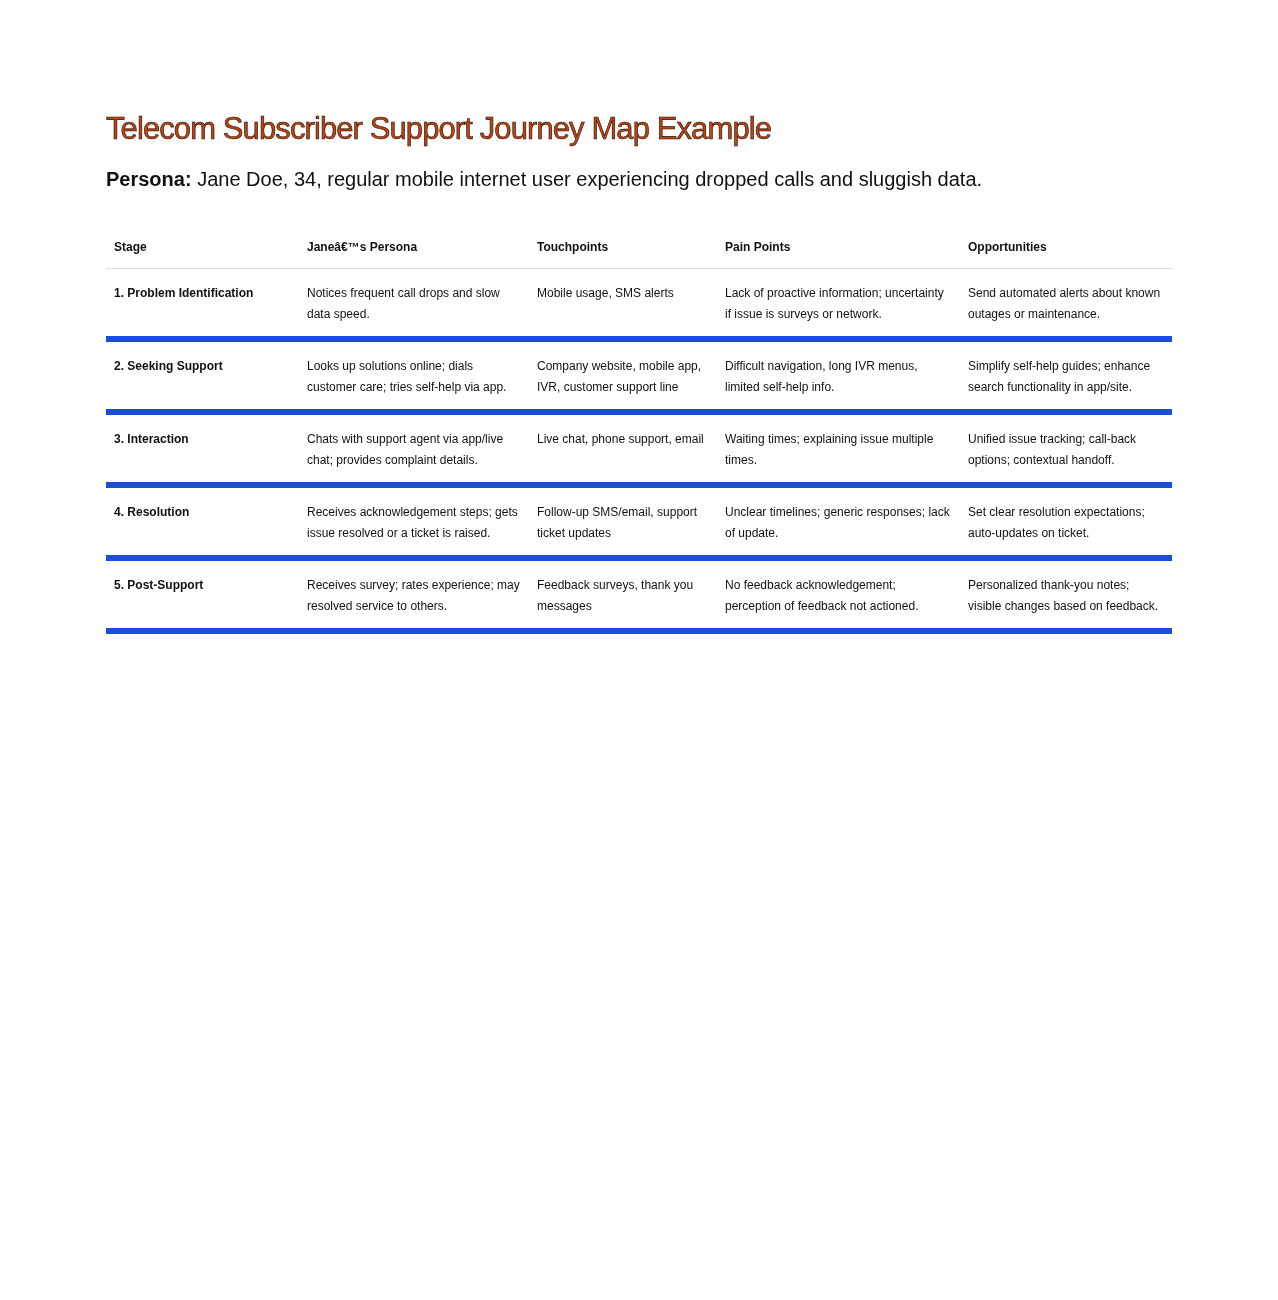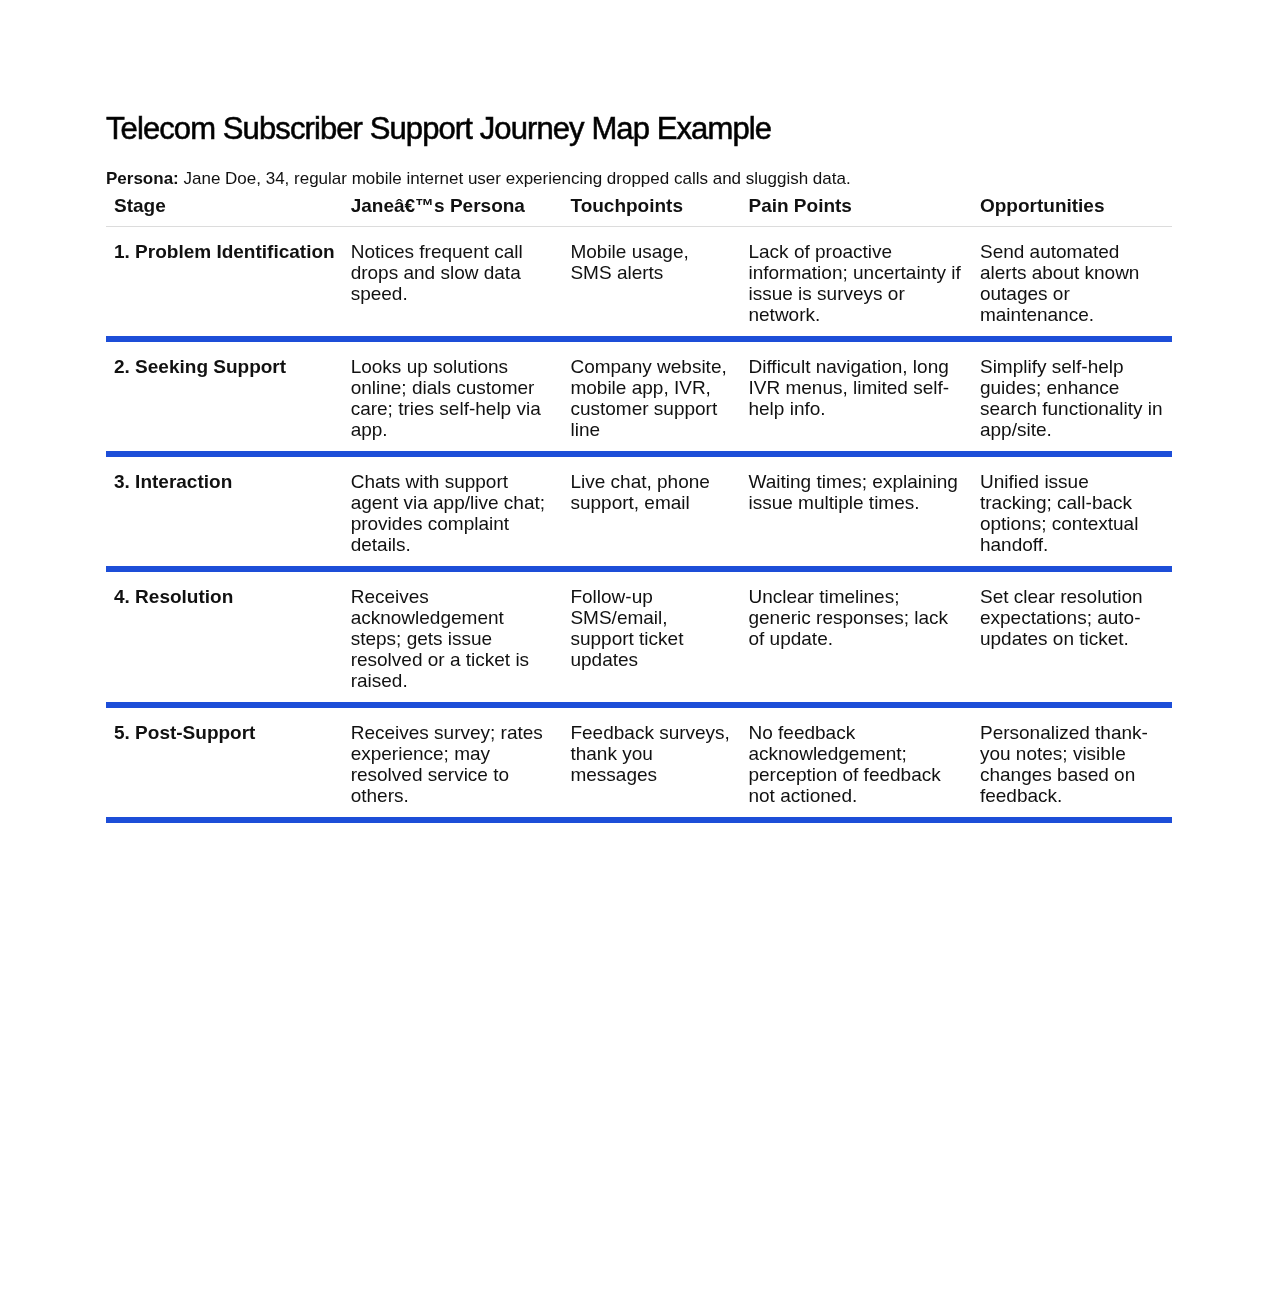--- a/index.html
+++ b/index.html
@@ -4,37 +4,37 @@
   <style>
     html, body { margin: 0; padding: 0; background: #ffffff; }
     body {
       width: 1278px; height: 1300px;
       font-family: "DejaVu Sans", "Liberation Sans", sans-serif;
       color: #111111;
     }
     .page { position: absolute; left: 106px; top: 108px; width: 1066px; }
     h1 {
       margin: 0; font-size: 31px; font-weight: normal; letter-spacing: -0.9px;
-      line-height: 42px; color: #000000;
+      line-height: 42px; color: #c2410c;
       font-family: "Liberation Sans", "DejaVu Sans", sans-serif;
       -webkit-text-stroke: 0.6px #111;
     }
     .subtitle {
       margin-top: 16px; font-size: 15.5px; font-style: italic; line-height: 22px;
       font-family: "Liberation Sans", "DejaVu Sans", sans-serif; letter-spacing: -0.1px;
     }
     .persona {
-      margin-top: 18px; font-size: 17px; line-height: 22px;
+      margin-top: 18px; font-size: 20px; line-height: 22px;
       font-family: "Liberation Sans", "DejaVu Sans", sans-serif;
     }
     .persona b { font-weight: bold; }
     table {
-      width: 1066px; border-collapse: collapse;
+      margin-top: 42px; width: 1066px; border-collapse: collapse;
       font-family: "Liberation Sans", "DejaVu Sans", sans-serif;
-      font-size: 19px; line-height: 21px;
+      font-size: 12px; line-height: 21px;
     }
     th, td { text-align: left; vertical-align: top; padding: 0 8px; }
     th { font-weight: bold; padding-top: 5px; padding-bottom: 10px; border-bottom: 1px solid #dcdcdc; }
     td { padding-top: 14px; padding-bottom: 11px; border-bottom: 6px solid #1d4ed8; }
     td.stage { font-weight: bold; white-space: nowrap; }
     col.c1 { width: 193px; } col.c2 { width: 230px; } col.c3 { width: 188px; }
     col.c4 { width: 243px; } col.c5 { width: 212px; }
   </style>
 </head>
 <body>

